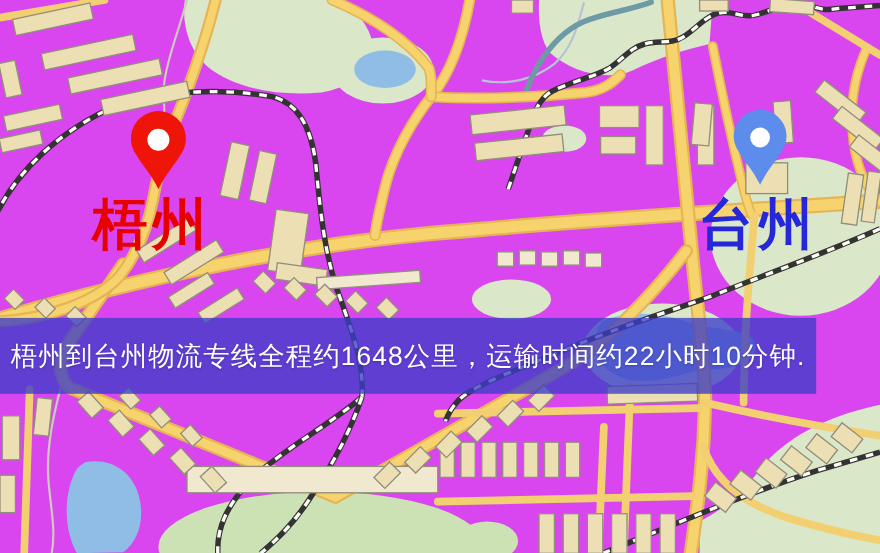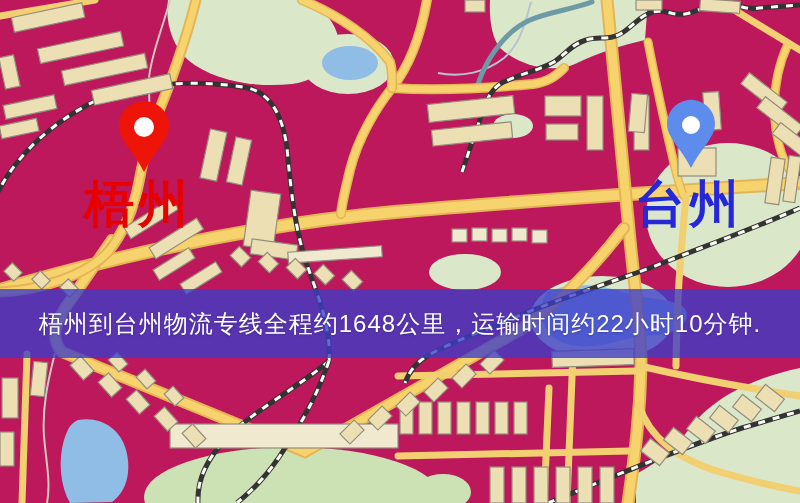--- a/index.html
+++ b/index.html
@@ -1,37 +1,37 @@
 <!DOCTYPE html>
 <html><head>
 <meta charset="utf-8">
 <style>
   html,body{margin:0;padding:0;background:#888;}
   .stage{
     position:relative;width:800px;height:503px;overflow:hidden;
     font-family:"Liberation Sans","DejaVu Sans",sans-serif;
-    background:#be185d;
+    background:#d946ef;
   }
   .stage svg{position:absolute;left:0;top:0;display:block;}
   .park{fill:#dae7c9;stroke:none;}
   .park-strong{fill:#cde2b4;}
   .water{fill:#8fbde6;stroke:none;}
   .thin-line{fill:none;stroke:#ccc9bd;stroke-width:2;}
   .thin-blue{fill:none;stroke:#b7c3d2;stroke-width:2;}
   .stream{fill:none;stroke:#6e9aa6;stroke-width:5;stroke-linecap:round;}
   .road-casing{fill:none;stroke:#e5b555;stroke-linecap:round;}
   .road-fill{fill:none;stroke:#f7d36e;stroke-linecap:round;}
   .road-minor{fill:none;stroke:#f2cf70;stroke-width:7;stroke-linecap:round;}
   .rail-track{fill:none;stroke:#333;stroke-width:5;}
   .rail-tie{fill:none;stroke:#fdfdf6;stroke-width:3;stroke-dasharray:7 8;}
   .bldg{fill:#ecdfb4;stroke:#938d7c;stroke-width:1.2;}
   .bldg-light{fill:#f0e8cf;stroke:#938d7c;stroke-width:1.2;}
   .pin-label{font-weight:bold;letter-spacing:4px;}
   .banner{
-    position:absolute;left:0;top:289px;width:800px;height:69px;
+    position:absolute;left:0;top:289px;width:742px;height:69px;
     background:rgba(60,60,200,0.78);
     display:flex;align-items:center;justify-content:center;
   }
   .banner-text{
     color:#fff;font-size:24px;letter-spacing:1px;white-space:nowrap;
     text-shadow:0 1px 2px rgba(30,30,90,.35);
   }
 </style>
 </head>
 <body>

